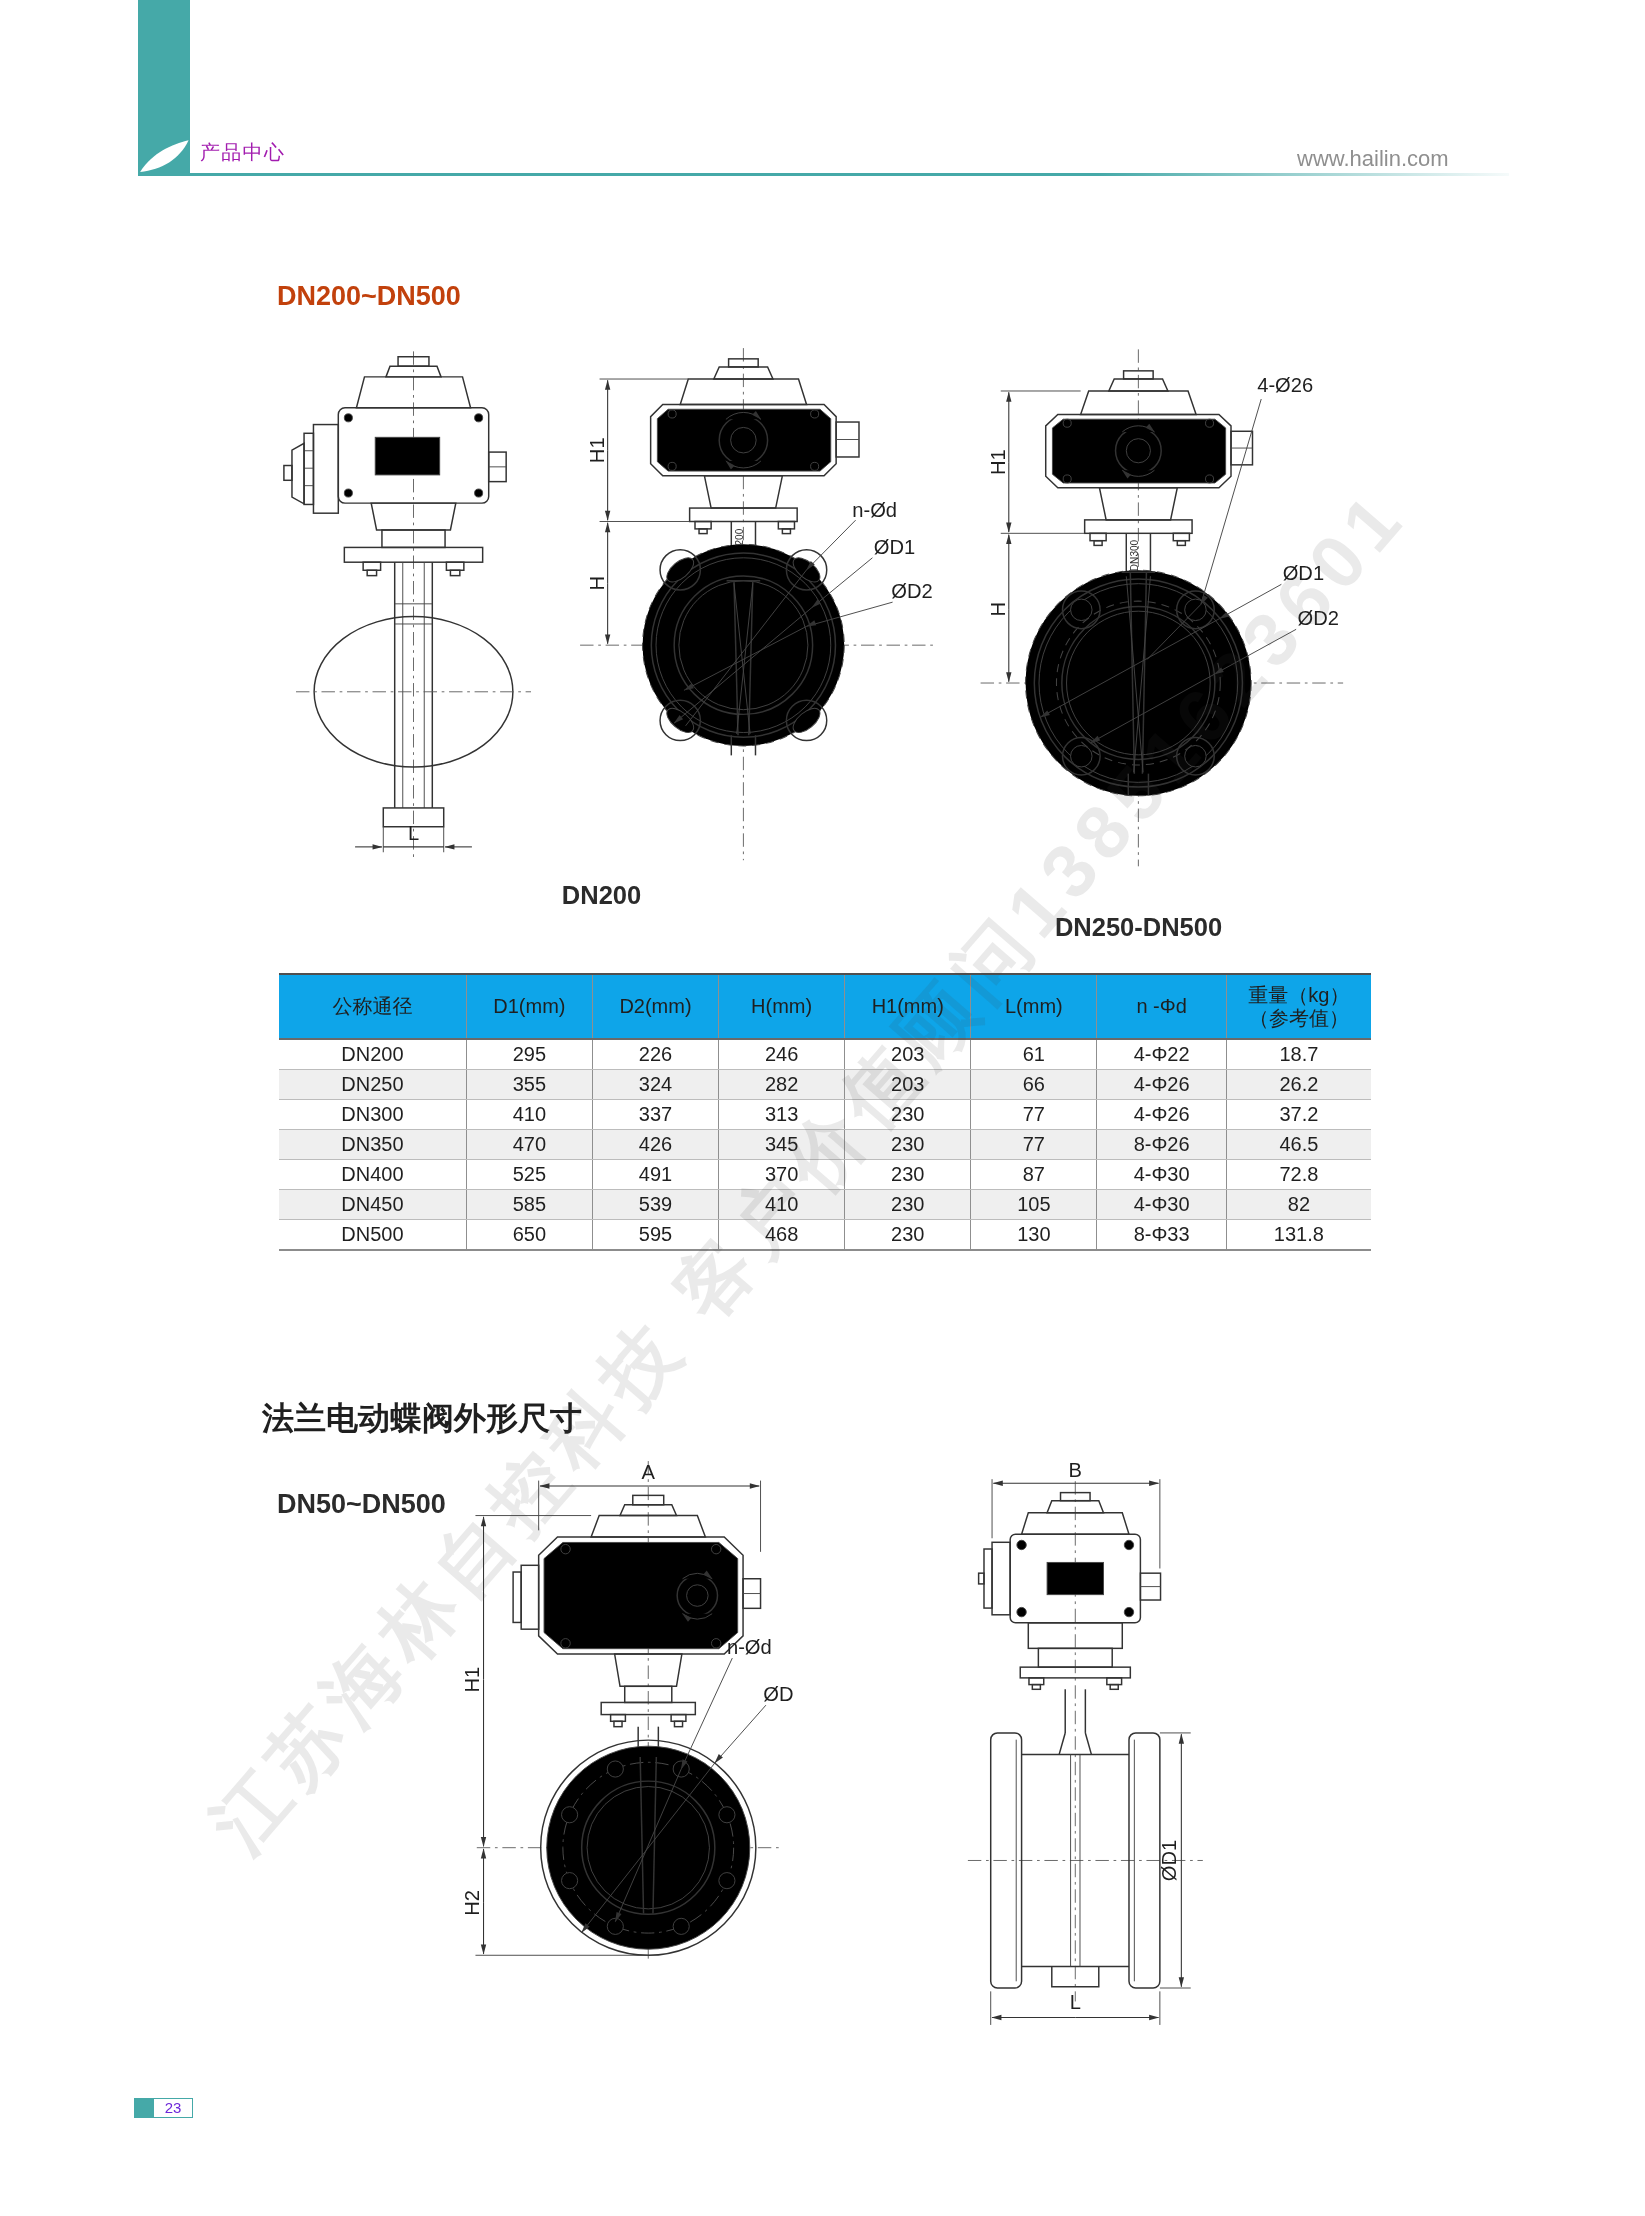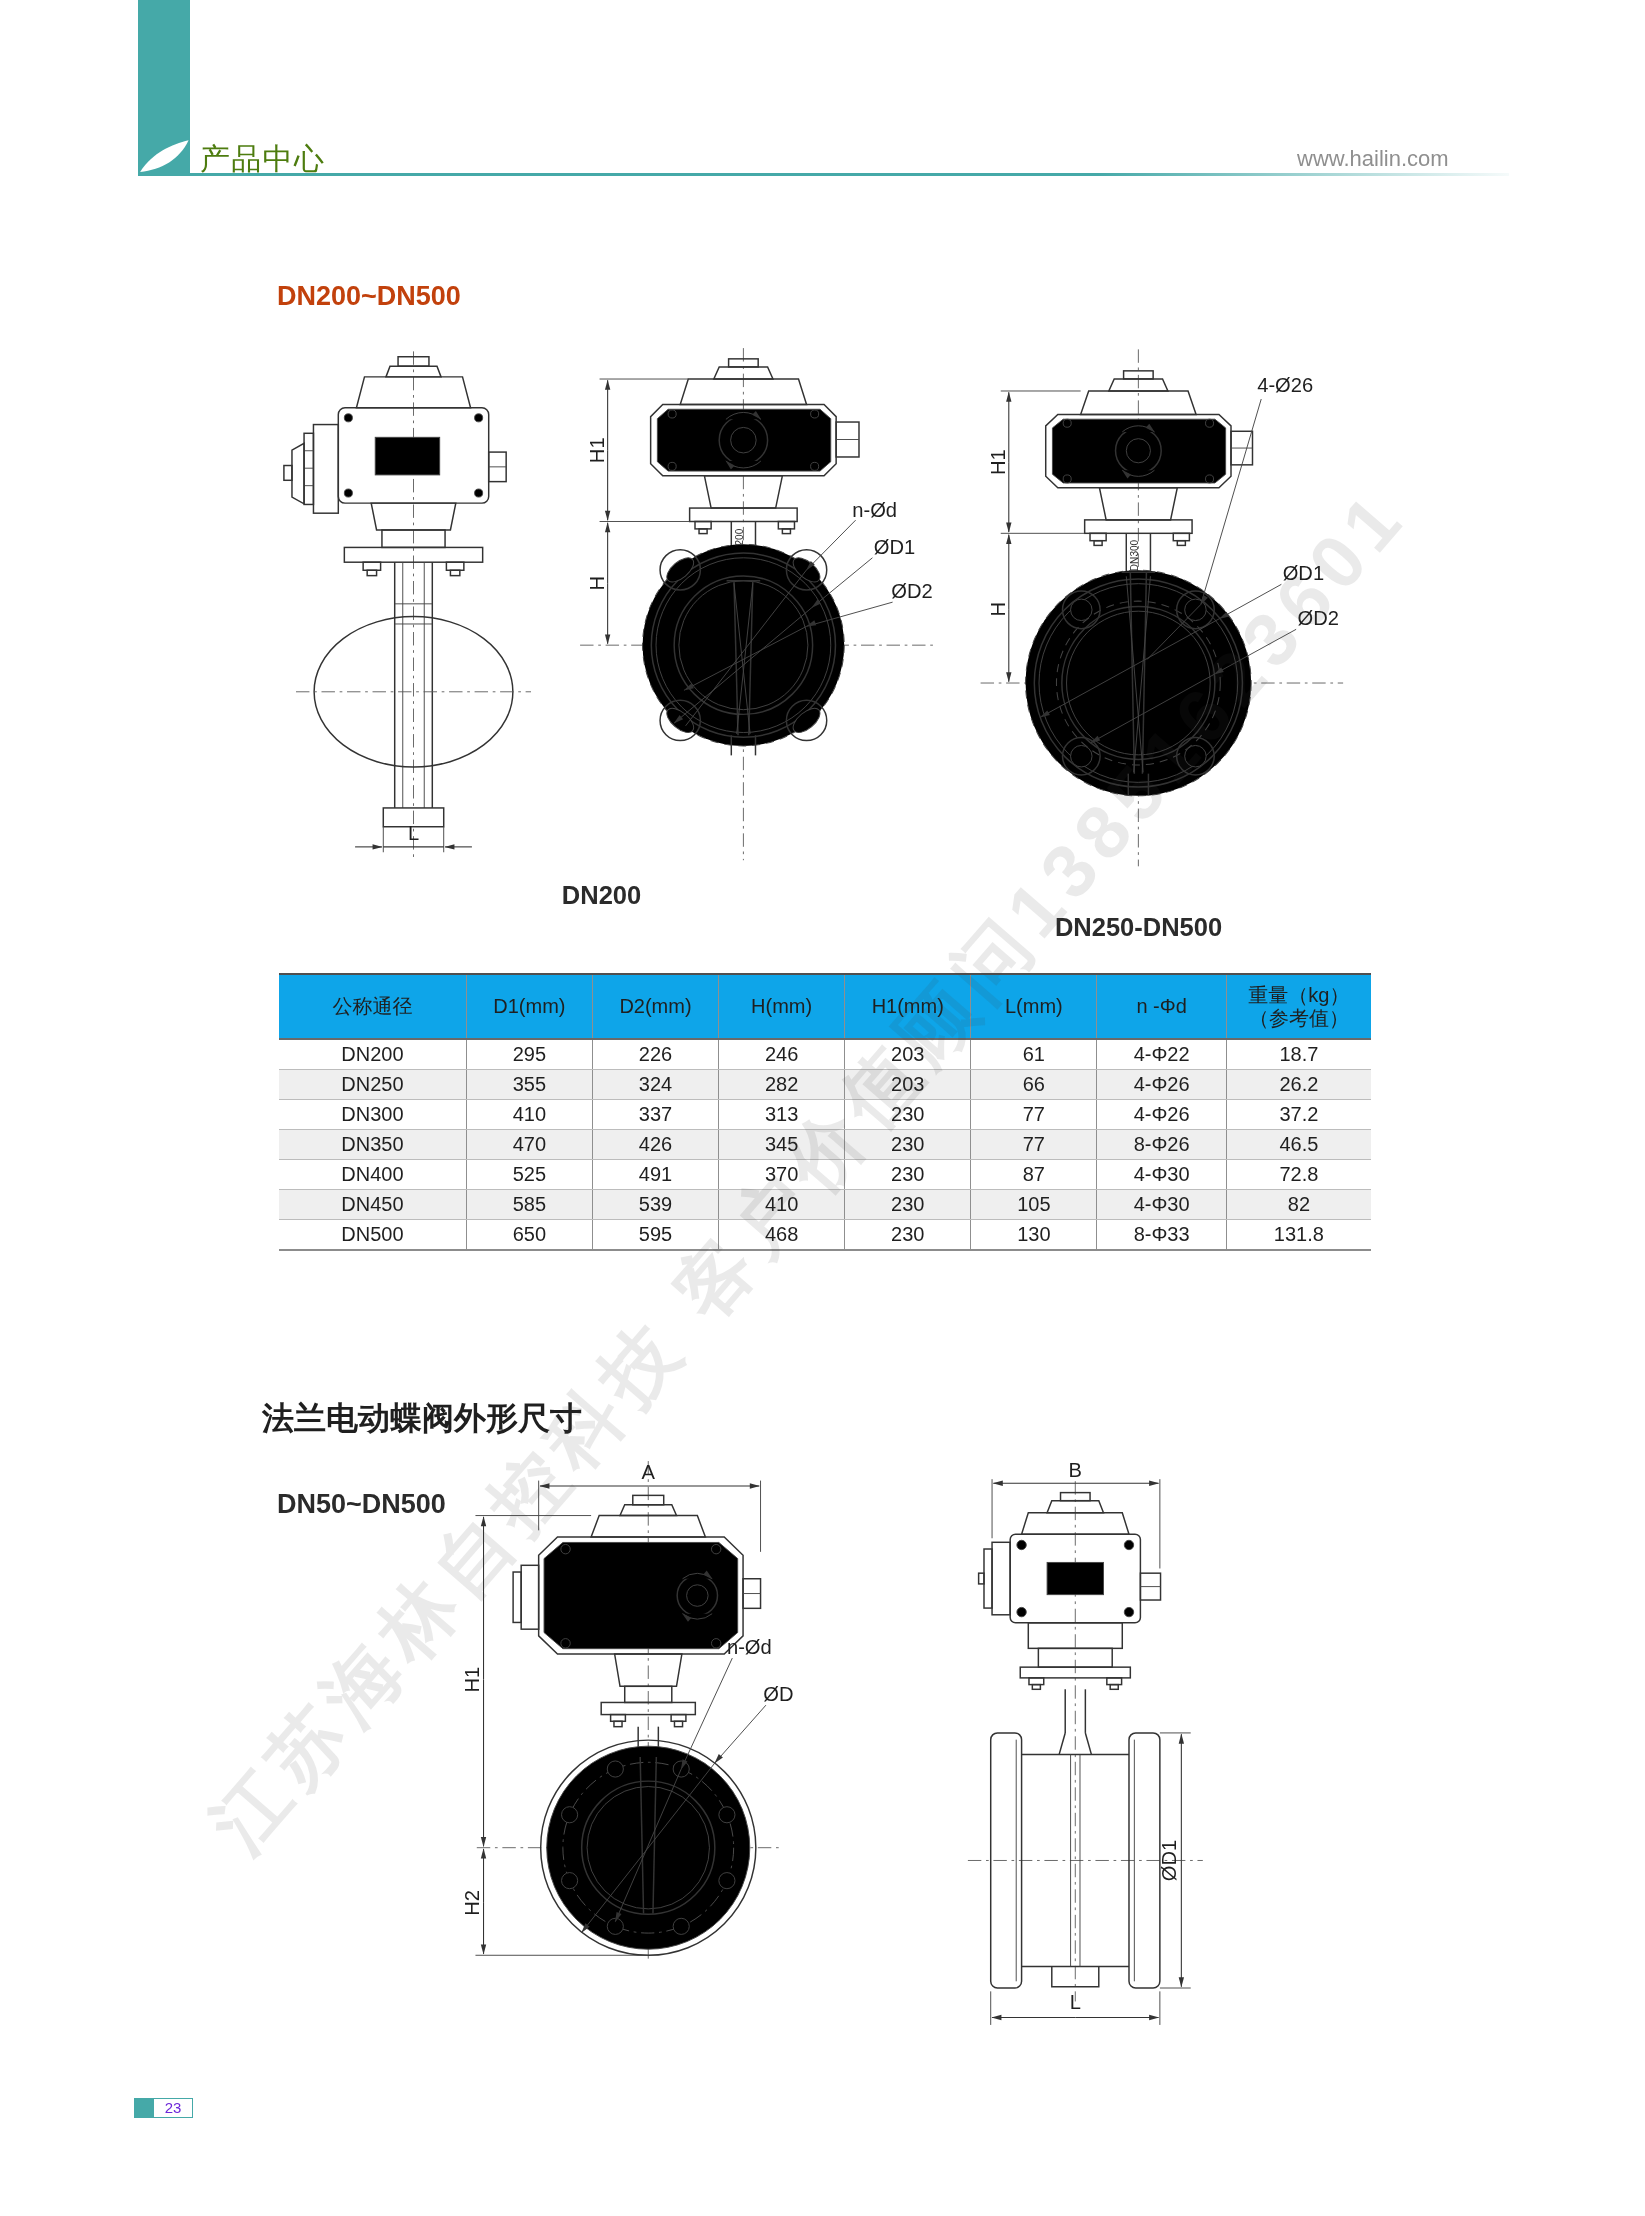--- a/index.html
+++ b/index.html
@@ -3,21 +3,21 @@
 <meta charset="utf-8">
 <style>
   html,body{margin:0;padding:0;}
   body{
     width:1645px;height:2216px;position:relative;background:#ffffff;
     font-family:"Liberation Sans", sans-serif;color:#222;overflow:hidden;
   }
   
   .teal-bar{position:absolute;left:138px;top:0;width:52px;height:174px;background:#45a9a8;}
   .leaf{position:absolute;left:0;bottom:0;width:52px;height:35px;}
-  .header-title{position:absolute;left:200px;top:139px;font-size:30px;color:#4d7c0f;letter-spacing:1.3px;}
+  .header-title{position:absolute;left:200px;top:139px;font-size:20px;color:#a21caf;letter-spacing:1.3px;}
   .header-line{position:absolute;left:138px;top:173px;width:1371px;height:2.7px;
     background:linear-gradient(90deg,#45a9a8 0%,#45a9a8 70%,rgba(69,169,168,0.05) 100%);}
   .website{position:absolute;left:1297px;top:146px;width:134px;font-size:22px;color:#8f8f8f;}
   
   .s1-title{position:absolute;left:277px;top:281px;font-size:27px;font-weight:bold;color:#c2410c;}
   .caption{position:absolute;top:881px;font-size:25.5px;font-weight:bold;color:#2b2b2b;text-align:center;}
   .caption-mid{left:511px;width:181px;}
   .caption-right{left:1014px;width:249px;margin-top:32px;}
   .s2-title{position:absolute;left:262px;top:1397px;font-size:32px;font-weight:bold;color:#1f1f1f;}
   .s2-sub{position:absolute;left:277px;top:1489px;font-size:27px;font-weight:bold;color:#2b2b2b;}

